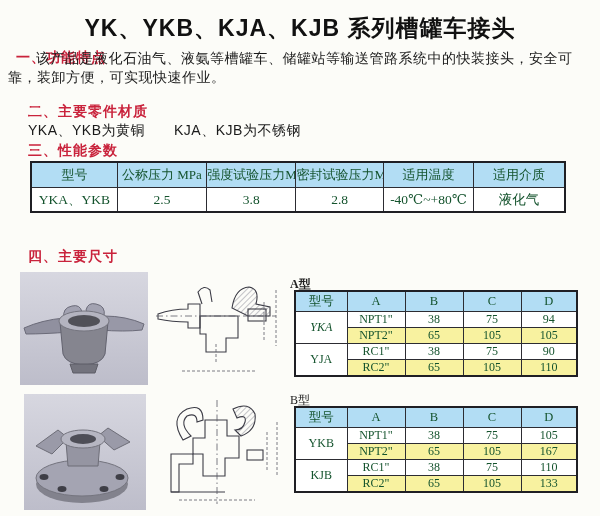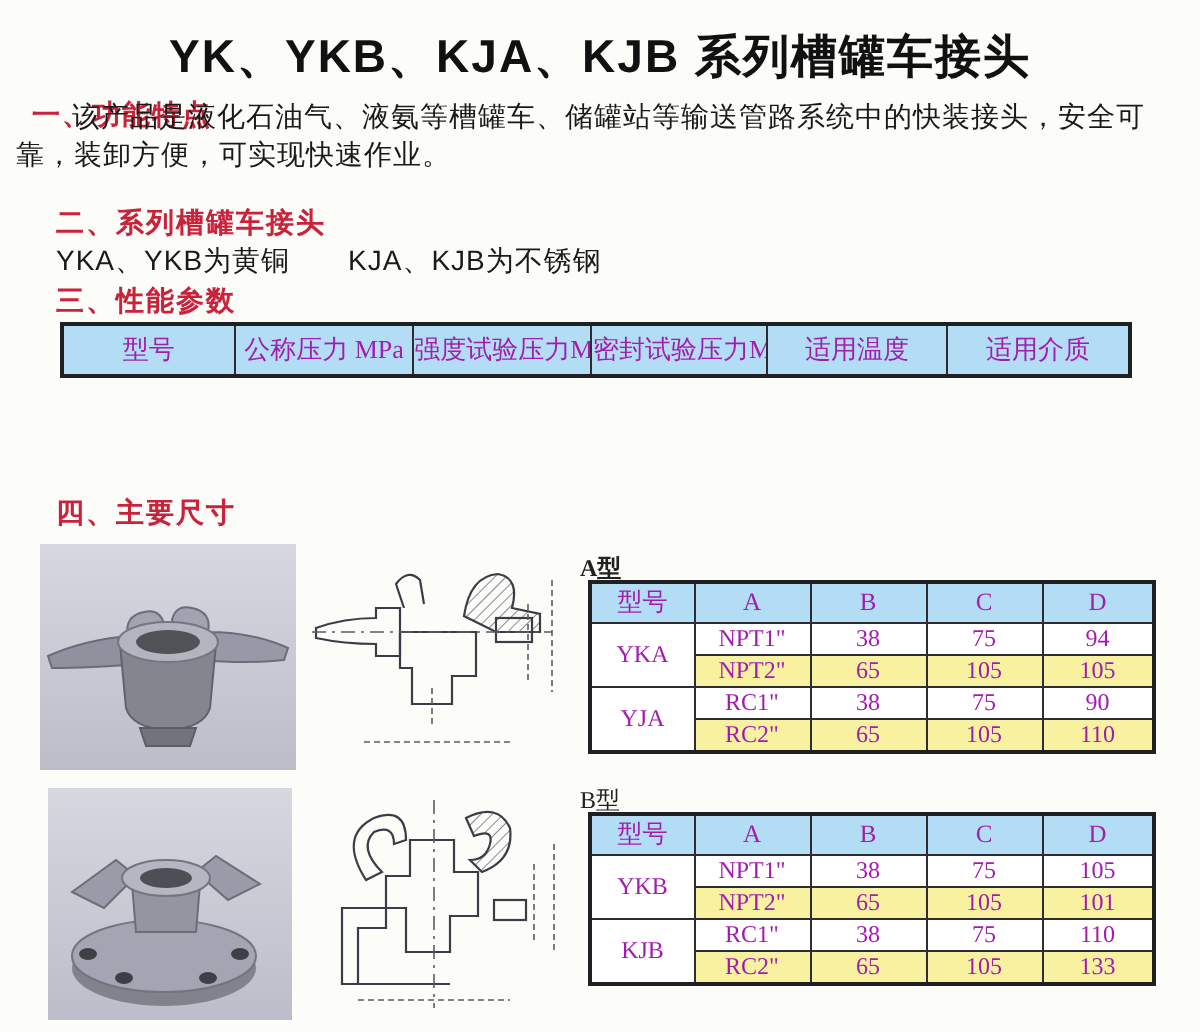--- a/index.html
+++ b/index.html
@@ -16,21 +16,21 @@
   .sec-h{
     color:#c9233c;font-weight:bold;font-size:14px;letter-spacing:1px;
   }
   .body-text{
     left:8px;top:49px;width:585px;font-size:14px;line-height:19px;
     text-indent:28px;letter-spacing:0.5px;
   }
   .materials{font-size:14px;white-space:pre;letter-spacing:0.5px;}
   table{
     border-collapse:collapse;table-layout:fixed;
-    font-family:"Liberation Serif","DejaVu Serif",serif;color:#a21caf;
+    font-family:"Liberation Serif","DejaVu Serif",serif;color:#14532d;
     border:2px solid #1f1f24;
   }
   th,td{border:1px solid #2c2c32;text-align:center;overflow:hidden;white-space:nowrap;padding:0;}
   th{background:#b2ddf4;font-weight:normal;}
   td{background:#ffffff;}
   .perf th{height:24px;font-size:13px;}
   .perf td{height:23px;font-size:13.5px;}
   .dim th{height:19px;font-size:12.5px;}
   .dim td{height:15px;font-size:12px;}
   .dim-label{
@@ -39,21 +39,21 @@
   .photo-frame,.drawing-frame{line-height:0;}
 </style>
 </head>
 <body>
 
 <h1 class="abs page-title">YK、YKB、KJA、KJB 系列槽罐车接头</h1>
 
 <div class="abs sec-h" style="left:16px;top:49px;">一、功能特点</div>
 <div class="abs body-text">该产品是液化石油气、液氨等槽罐车、储罐站等输送管路系统中的快装接头，安全可靠，装卸方便，可实现快速作业。</div>
 
-<div class="abs sec-h" style="left:28px;top:103px;">二、系列槽罐车接头</div>
+<div class="abs sec-h" style="left:28px;top:103px;">二、主要零件材质</div>
 <div class="abs materials" style="left:28px;top:122px;">YKA、YKB为黄铜　　KJA、KJB为不锈钢</div>
 
 <div class="abs sec-h" style="left:28px;top:142px;">三、性能参数</div>
 <table class="abs perf" style="left:30px;top:161px;width:536px;">
     <colgroup>
       <col style="width: 86px;">
       <col style="width: 89px;">
       <col style="width: 89px;">
       <col style="width: 87px;">
       <col style="width: 90px;">
@@ -63,20 +63,28 @@
       <tr>
         <th>型号</th>
         <th>公称压力 MPa</th>
         <th>强度试验压力MPa</th>
         <th>密封试验压力MPa</th>
         <th>适用温度</th>
         <th>适用介质</th>
       </tr>
     </thead>
     <tbody>
+      <tr>
+        <td style="background: rgb(255, 255, 255);">YKA、YKB</td>
+        <td style="background: rgb(255, 255, 255);">2.5</td>
+        <td style="background: rgb(255, 255, 255);">3.8</td>
+        <td style="background: rgb(255, 255, 255);">2.8</td>
+        <td style="background: rgb(255, 255, 255);">-40℃~+80℃</td>
+        <td style="background: rgb(255, 255, 255);">液化气</td>
+      </tr>
     </tbody>
   </table>
 
 <div class="abs sec-h" style="left:28px;top:248px;">四、主要尺寸</div>
 
 <div class="abs photo-frame" style="left:20px;top:272px;">
   <svg width="128" height="113" viewBox="0 0 128 113">
     <defs>
       <linearGradient id="pgA" x1="0" y1="0" x2="0" y2="1">
         <stop offset="0" stop-color="#d7d7e0"></stop>
@@ -135,21 +143,21 @@
       <tr>
         <th>型号</th>
         <th>A</th>
         <th>B</th>
         <th>C</th>
         <th>D</th>
       </tr>
     </thead>
     <tbody>
       <tr>
-        <td rowspan="2" style="background: rgb(255, 255, 255);">YKA</td>
+        <td rowspan="2" style="background: rgb(255, 255, 255); font-style: italic;">YKA</td>
         <td style="background: rgb(255, 255, 255);">NPT1"</td>
         <td style="background: rgb(255, 255, 255);">38</td>
         <td style="background: rgb(255, 255, 255);">75</td>
         <td style="background: rgb(255, 255, 255);">94</td>
       </tr>
       <tr>
         <td style="background: rgb(248, 242, 160);">NPT2"</td>
         <td style="background: rgb(248, 242, 160);">65</td>
         <td style="background: rgb(248, 242, 160);">105</td>
         <td style="background: rgb(248, 242, 160);">105</td>
@@ -243,21 +251,21 @@
         <td rowspan="2" style="background: rgb(255, 255, 255);">YKB</td>
         <td style="background: rgb(255, 255, 255);">NPT1"</td>
         <td style="background: rgb(255, 255, 255);">38</td>
         <td style="background: rgb(255, 255, 255);">75</td>
         <td style="background: rgb(255, 255, 255);">105</td>
       </tr>
       <tr>
         <td style="background: rgb(248, 242, 160);">NPT2"</td>
         <td style="background: rgb(248, 242, 160);">65</td>
         <td style="background: rgb(248, 242, 160);">105</td>
-        <td style="background: rgb(248, 242, 160);">101</td>
+        <td style="background: rgb(248, 242, 160);">167</td>
       </tr>
       <tr>
         <td rowspan="2" style="background: rgb(255, 255, 255);">KJB</td>
         <td style="background: rgb(255, 255, 255);">RC1"</td>
         <td style="background: rgb(255, 255, 255);">38</td>
         <td style="background: rgb(255, 255, 255);">75</td>
         <td style="background: rgb(255, 255, 255);">110</td>
       </tr>
       <tr>
         <td style="background: rgb(248, 242, 160);">RC2"</td>

